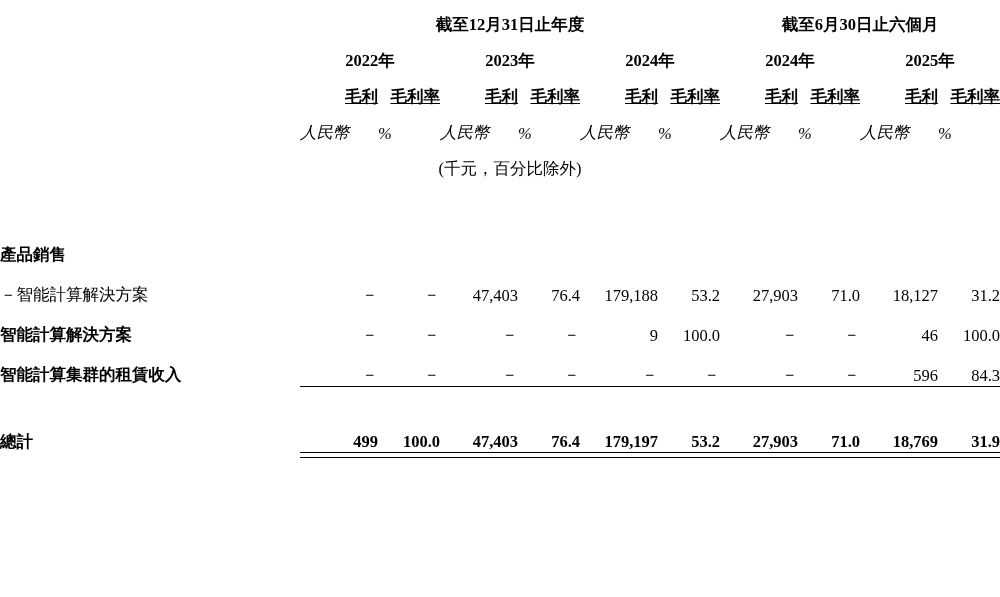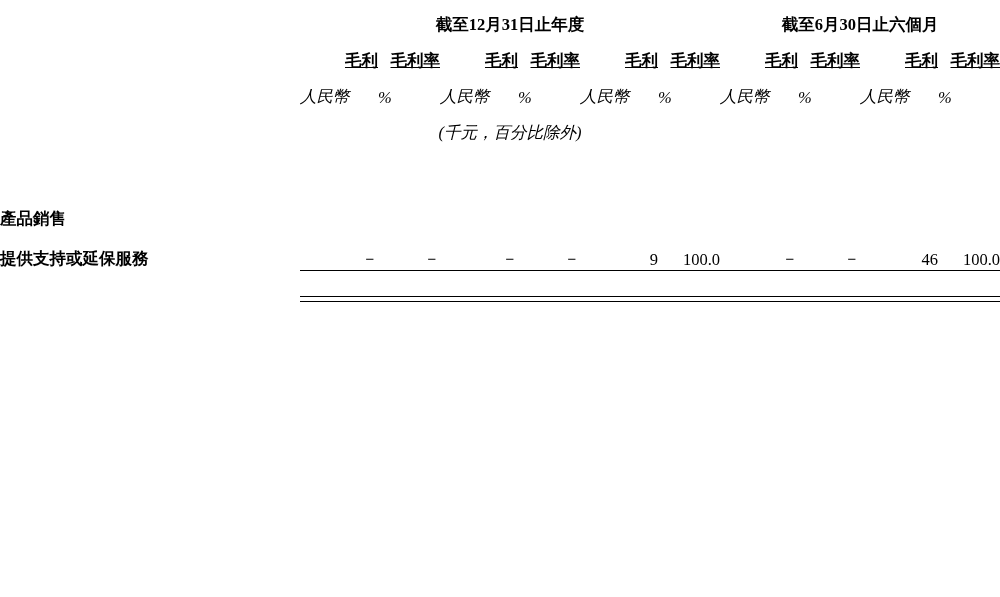--- a/index.html
+++ b/index.html
@@ -98,21 +98,20 @@
     font-size: 16.5px;
   }
   .year-hdr {
     text-align: center;
     font-weight: bold;
     white-space: nowrap;
     font-size: 16.5px;
   }
   .note-center {
     text-align: center;
-    font-style: italic;
     white-space: nowrap;
     font-size: 16.5px;
   }
 </style>
 </head>
 <body>
 
 <div class="page">
   <table class="fin">
     <colgroup>
@@ -129,20 +128,28 @@
         <col class="c-pct">
     </colgroup>
     <tbody>
 
       <tr class="row-h">
         <td></td>
         <td class="span-hdr" colspan="6">截至12月31日止年度</td>
         <td class="span-hdr" colspan="4">截至6月30日止六個月</td>
       </tr>
 
+      <tr class="row-h">
+        <td></td>
+        <td class="year-hdr" colspan="2">2022年</td>
+        <td class="year-hdr" colspan="2">2023年</td>
+        <td class="year-hdr" colspan="2">2024年</td>
+        <td class="year-hdr" colspan="2">2024年</td>
+        <td class="year-hdr" colspan="2">2025年</td>
+      </tr>
 
       <tr class="row-h">
         <td></td>
         <td class="sub-hdr">毛利</td>
         <td class="sub-hdr">毛利率</td>
         <td class="sub-hdr">毛利</td>
         <td class="sub-hdr">毛利率</td>
         <td class="sub-hdr">毛利</td>
         <td class="sub-hdr">毛利率</td>
         <td class="sub-hdr">毛利</td>
@@ -174,55 +181,94 @@
 
       <tr class="spacer-lg">
           <td colspan="11"></td>
         </tr>
 
       <tr class="row-data">
         <td class="group-title">產品銷售</td>
         <td colspan="10"></td>
       </tr>
 
-
-
-      <tr class="row-data">
-        <td class="label bold">提供支持或延保服務</td>
+      <tr class="row-data">
+        <td class="label indent">－智能計算解決方案</td>
+        <td class="num">－</td>
+        <td class="pct">－</td>
+        <td class="num">47,403</td>
+        <td class="pct">76.4</td>
+        <td class="num">179,188</td>
+        <td class="pct">53.2</td>
+        <td class="num">27,903</td>
+        <td class="pct">71.0</td>
+        <td class="num">18,127</td>
+        <td class="pct">31.2</td>
+      </tr>
+
+
+      <tr class="row-data">
+        <td class="label bold">智能計算解決方案</td>
         <td class="num">－</td>
         <td class="pct">－</td>
         <td class="num">－</td>
         <td class="pct">－</td>
         <td class="num">9</td>
         <td class="pct">100.0</td>
         <td class="num">－</td>
         <td class="pct">－</td>
         <td class="num">46</td>
         <td class="pct">100.0</td>
       </tr>
 
+      <tr class="row-data">
+        <td class="label bold">智能計算集群的租賃收入</td>
+        <td class="num">－</td>
+        <td class="pct">－</td>
+        <td class="num">－</td>
+        <td class="pct">－</td>
+        <td class="num">－</td>
+        <td class="pct">－</td>
+        <td class="num">－</td>
+        <td class="pct">－</td>
+        <td class="num">596</td>
+        <td class="pct">84.3</td>
+      </tr>
 
       <tr class="rule-top">
         <td></td>
         <td class="ruled"></td>
         <td class="ruled"></td>
         <td class="ruled"></td>
         <td class="ruled"></td>
         <td class="ruled"></td>
         <td class="ruled"></td>
         <td class="ruled"></td>
         <td class="ruled"></td>
         <td class="ruled"></td>
         <td class="ruled"></td>
       </tr>
 
       <tr class="spacer-md">
           <td colspan="11"></td>
         </tr>
 
+      <tr class="row-data">
+        <td class="label bold">總計</td>
+        <td class="num bold">499</td>
+        <td class="pct bold">100.0</td>
+        <td class="num bold">47,403</td>
+        <td class="pct bold">76.4</td>
+        <td class="num bold">179,197</td>
+        <td class="pct bold">53.2</td>
+        <td class="num bold">27,903</td>
+        <td class="pct bold">71.0</td>
+        <td class="num bold">18,769</td>
+        <td class="pct bold">31.9</td>
+      </tr>
 
       <tr class="rule-bot">
         <td></td>
         <td class="ruled2"></td>
         <td class="ruled2"></td>
         <td class="ruled2"></td>
         <td class="ruled2"></td>
         <td class="ruled2"></td>
         <td class="ruled2"></td>
         <td class="ruled2"></td>

